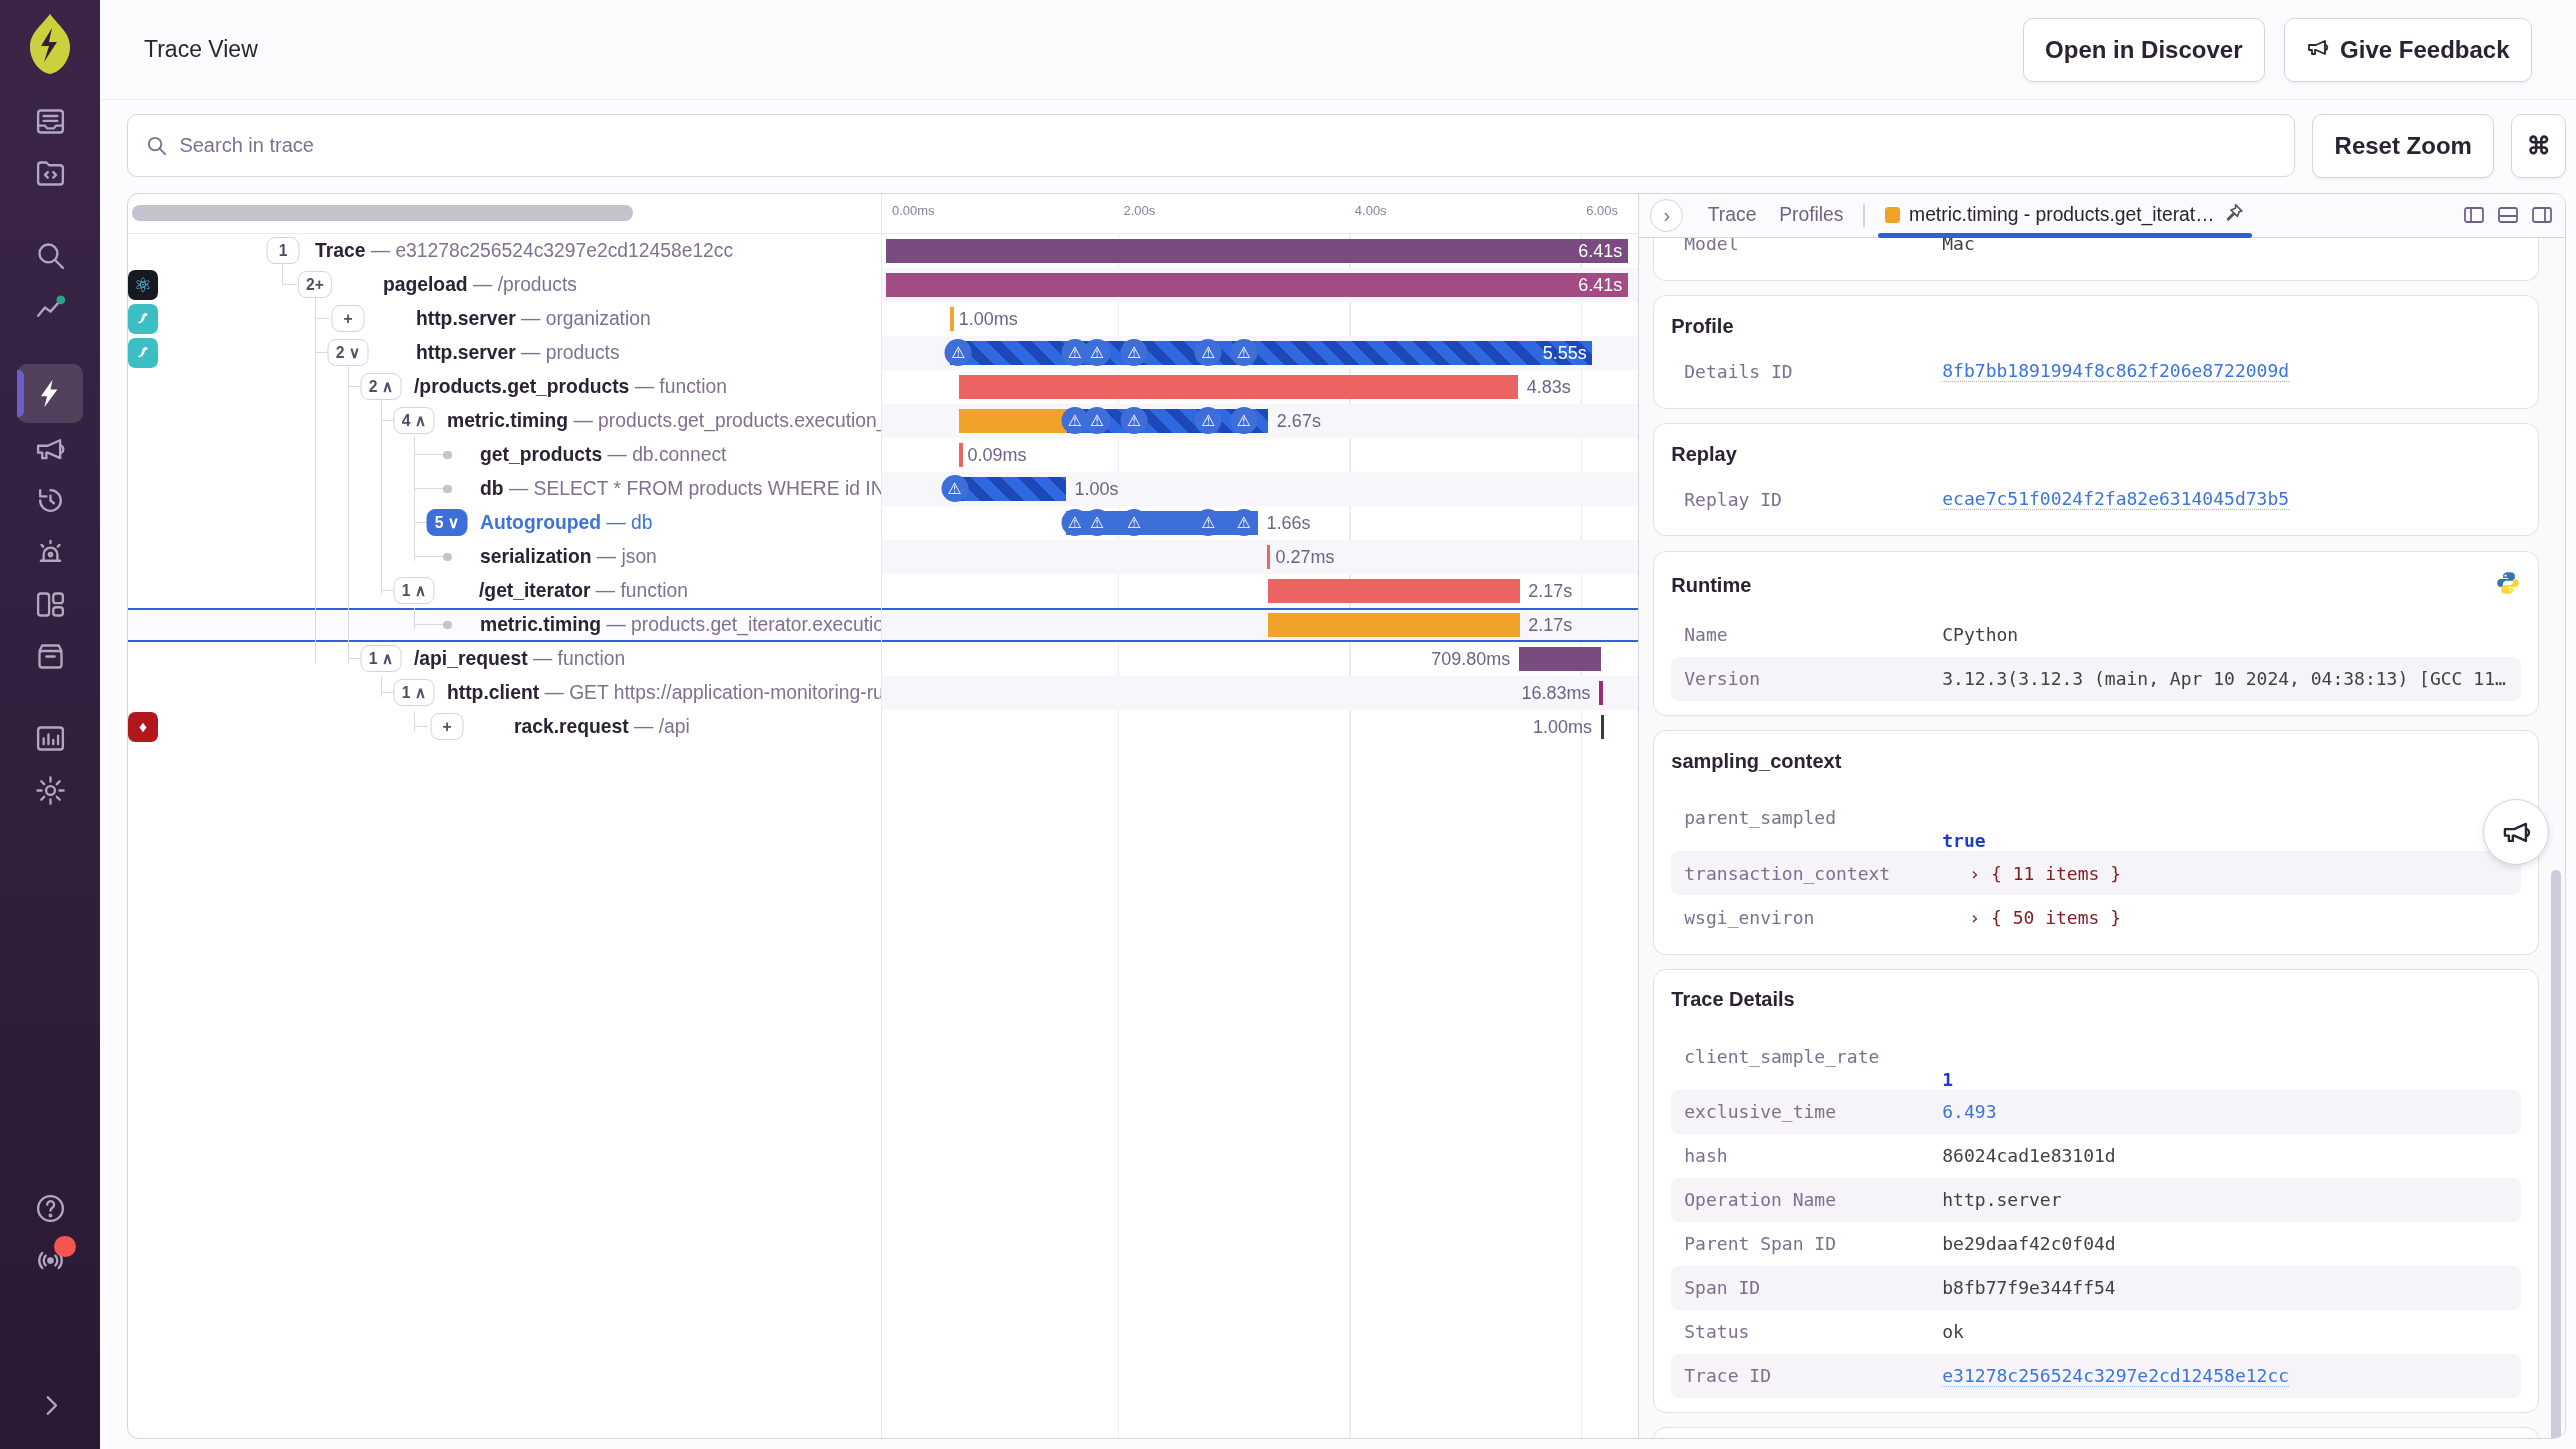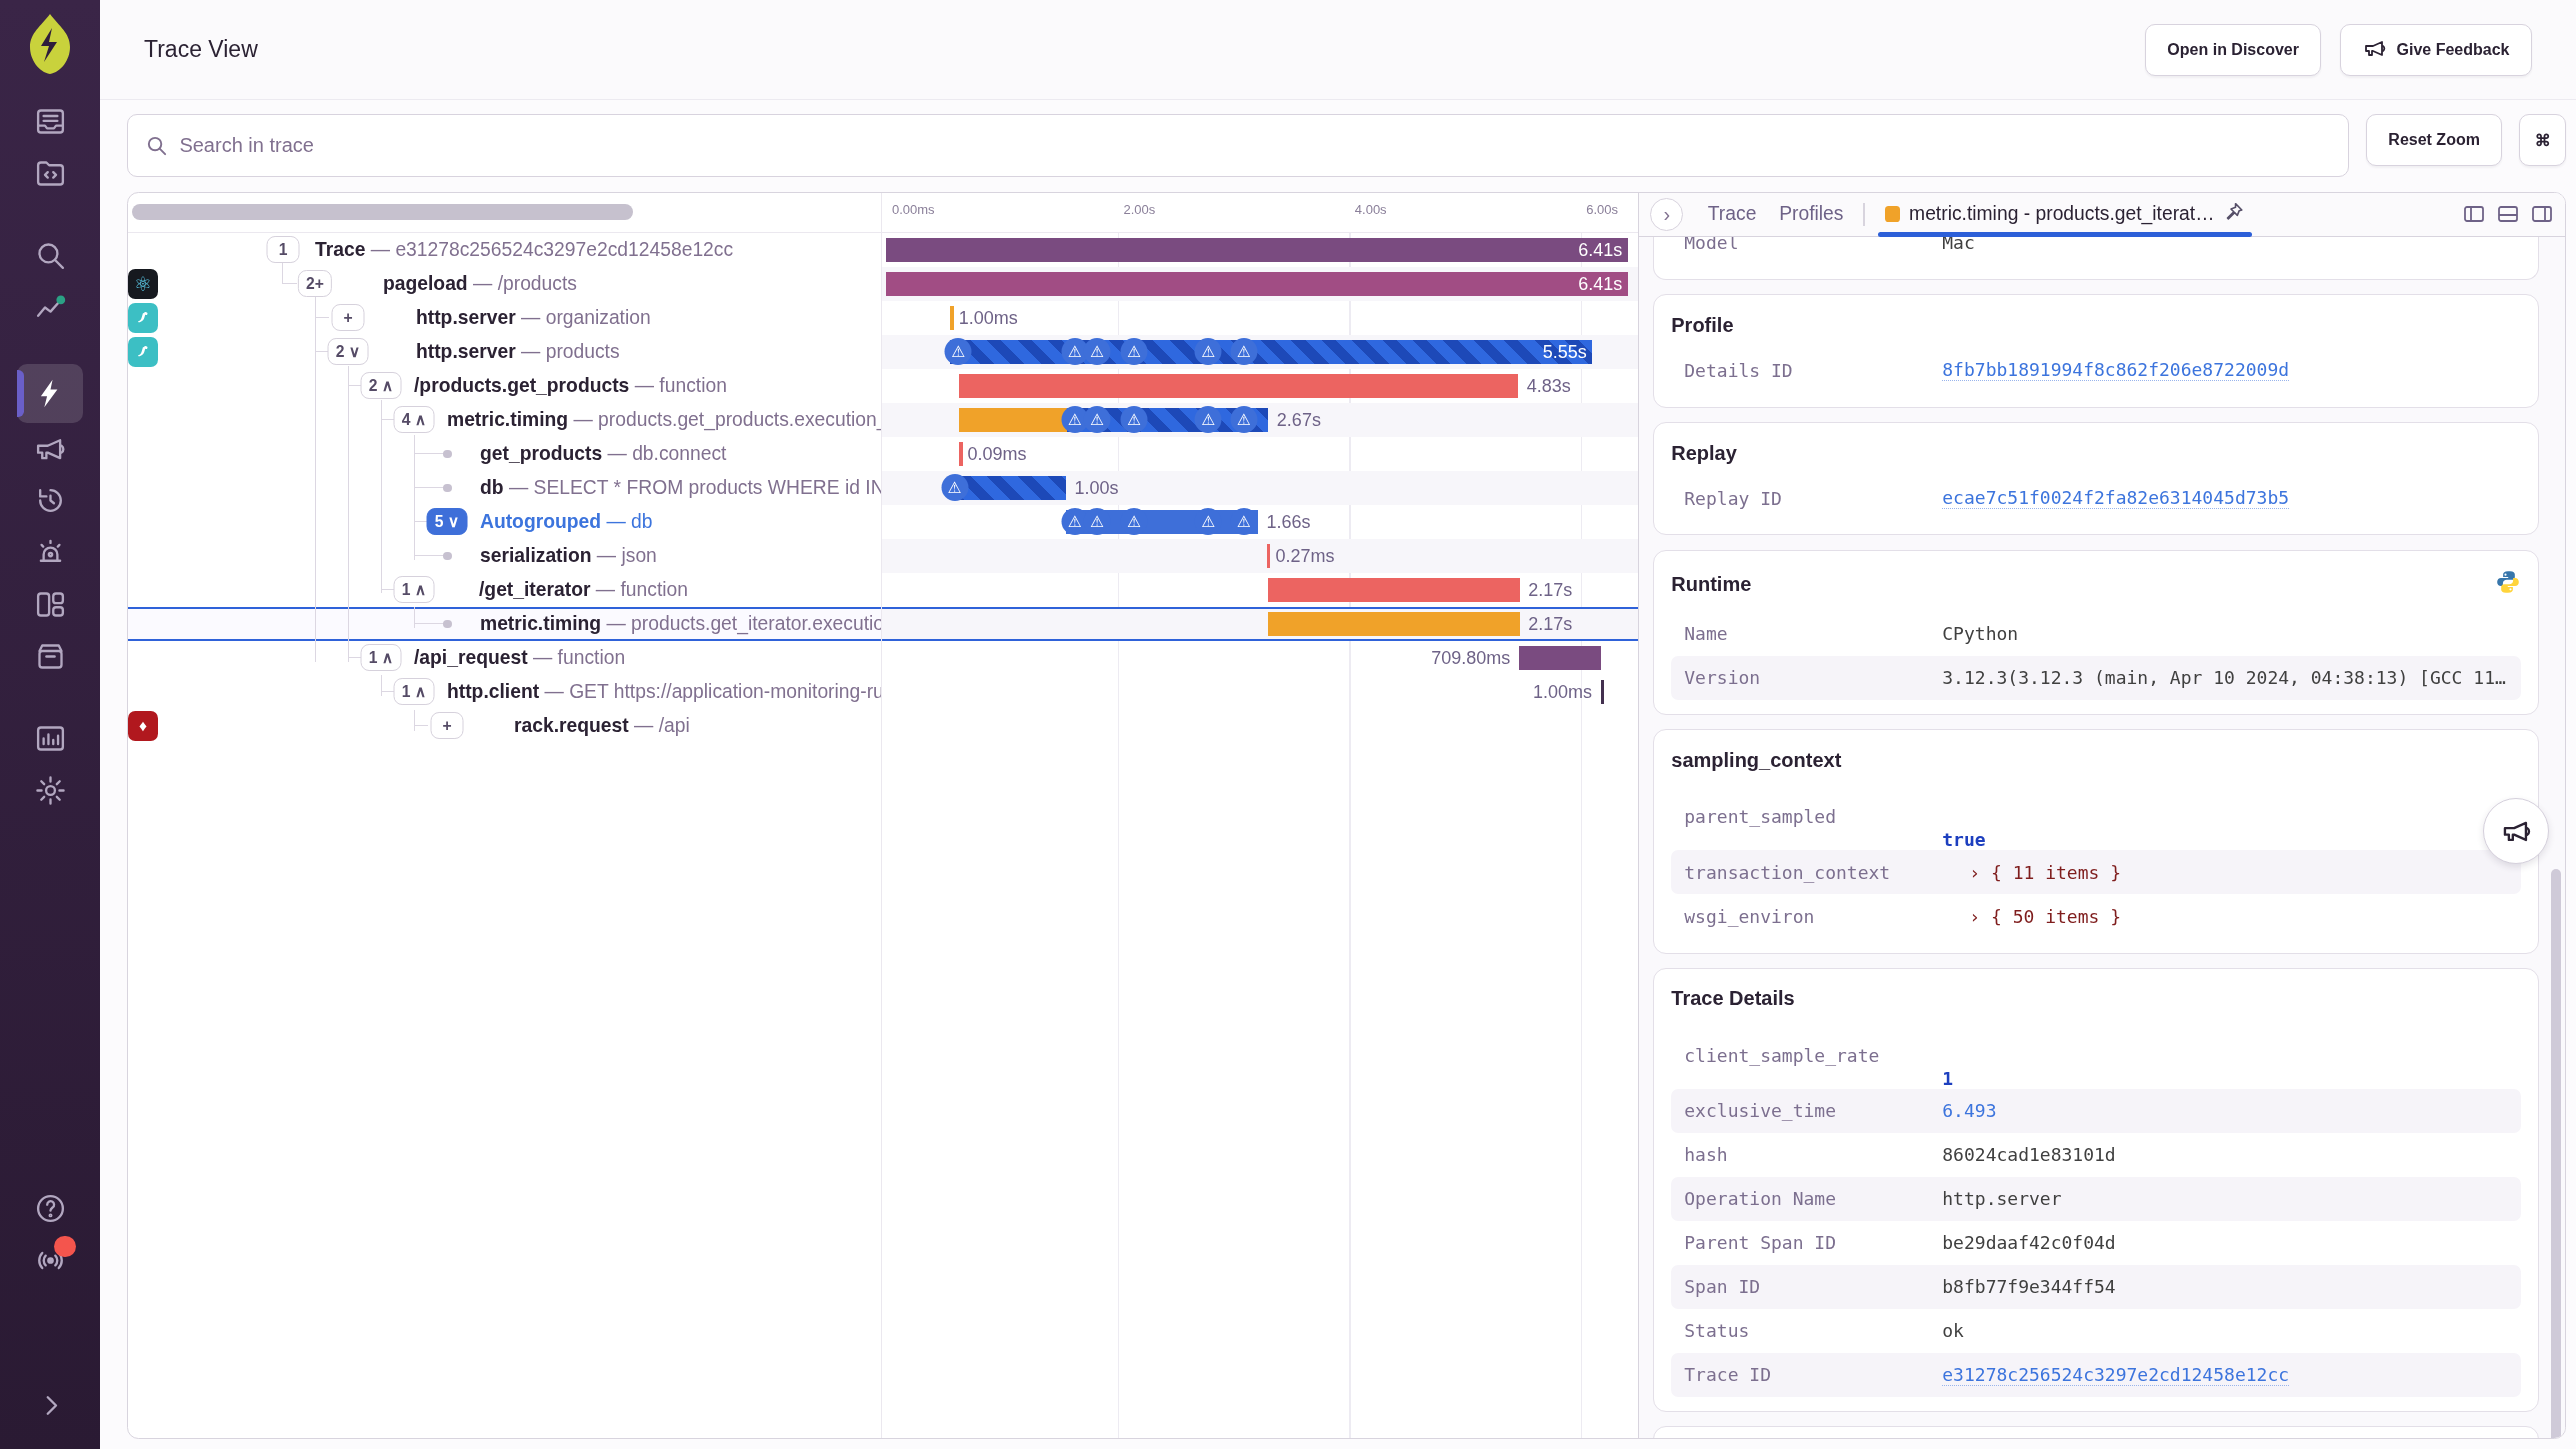--- a/index.html
+++ b/index.html
@@ -20,22 +20,22 @@
   .active-pip { position:absolute; left:0; width:7.2px; height:47px; background:#6a5fc8; border-radius:0 5.7px 5.7px 0; }
   .side-gap { height:30px; }
   .side-bottom { margin-top:auto; display:flex; flex-direction:column; align-items:center; padding-bottom:18.6px; }
   .red-dot { position:absolute; top:1.4px; right:7.2px; width:21.5px; height:21.5px; border-radius:50%; background:#f4554d; }
 
   
   .main { flex:1; display:flex; flex-direction:column; min-width:0; }
   .hdr { height:100px; background:#fbfafc; border-bottom:1.4px solid #eceaf0; display:flex; align-items:center; flex:none; }
   .hdr-title { margin-left:44px; font-size:23px; font-weight:500; color:#2b2233; }
   .hdr-actions { margin-left:auto; margin-right:44px; display:flex; gap:18.6px; }
-  .btn { background:#fff; border:1.4px solid #d8d3de; border-radius:10px; height:52px; padding:0 21.5px;
-         font-size:16px; font-weight:700; color:#2b2233; display:flex; align-items:center; gap:10px;
+  .btn { background:#fff; border:1.4px solid #d8d3de; border-radius:10px; height:64px; padding:0 21.5px;
+         font-size:24px; font-weight:700; color:#2b2233; display:flex; align-items:center; gap:10px;
          box-shadow:0 1.4px 2.1px rgba(40,30,60,.05); cursor:pointer; }
   .btn svg { width:24px; height:24px; }
 
   .toolbar { display:flex; gap:17px; margin:14.3px 10px 0 27px; flex:none; }
   .search { flex:1; height:63px; background:#fff; border:1.4px solid #d8d3de; border-radius:10px;
             display:flex; align-items:center; padding:0 17px; gap:11.4px; color:#80708f; }
   .search svg { width:23px; height:23px; flex:none; }
   .search input { border:none; outline:none; font-size:20px; flex:1; color:#2b2233; font-family:inherit; background:transparent; }
   .search input::placeholder { color:#80708f; }
   .btn.sq { padding:0 14.3px; }
@@ -495,20 +495,26 @@
                 <span class="bar" style="left:51.5%;width:33.9%;background:#f0a229;"></span>
                 <span class="outlabel" style="left:calc(85.4% + 8.6px);">2.17s</span>
               </div>
             </div>
             <div class="srow">
               <div class="srow-inner">
                 <span class="bar" style="left:85.3%;width:11.1%;background:#7a4b80;"></span>
                 <span class="outlabel" style="right:calc(14.700000000000003% + 8.6px);">709.80ms</span>
               </div>
             </div>
+            <div class="srow alt">
+              <div class="srow-inner">
+                <span class="bar" style="left:96.1%;width:3.6px;background:#9b2d6f;"></span>
+                <span class="outlabel" style="right:calc(3.9000000000000057% + 8.6px);">16.83ms</span>
+              </div>
+            </div>
             <div class="srow">
               <div class="srow-inner">
                 <span class="bar" style="left:96.3%;width:3.6px;background:#43304f;"></span>
                 <span class="outlabel" style="right:calc(3.700000000000003% + 8.6px);">1.00ms</span>
               </div>
             </div>
           </div>
       </div>
 
       <div class="col-details">

